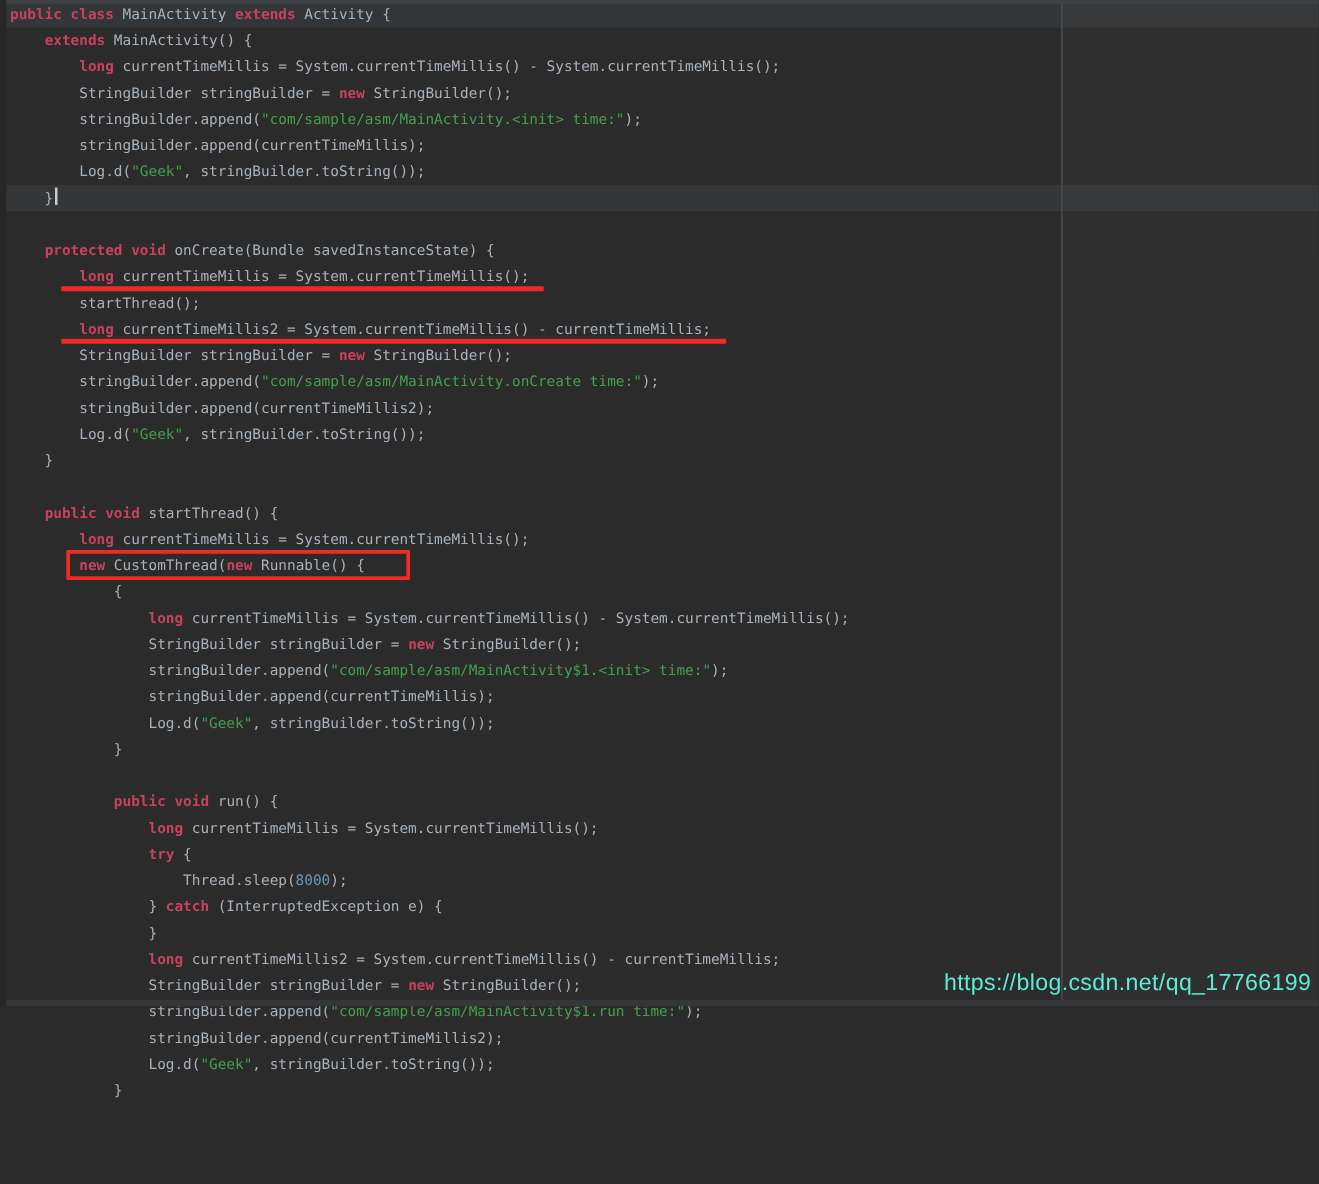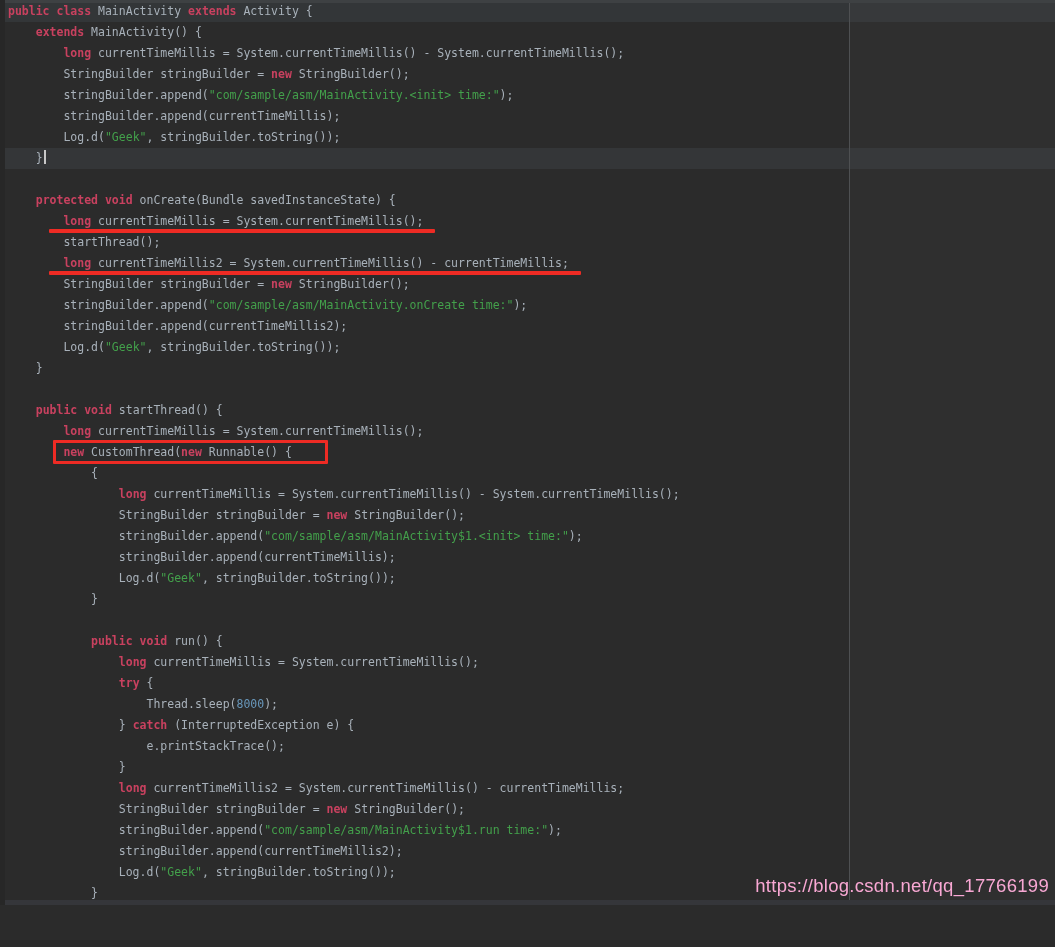--- a/index.html
+++ b/index.html
@@ -6,21 +6,21 @@
     margin: 0;
     padding: 0;
     width: 1055px;
     height: 947px;
     overflow: hidden;
     background: #2b2b2b;
   }
   #editor {
     position: relative;
     width: 1055px;
-    height: 905px;
+    height: 805px;
     background: #2b2b2b;
     font-family: "DejaVu Sans Mono", "Liberation Mono", monospace;
     font-size: 11.5px;
   }
   #code {
     position: absolute;
     top: 1px;
     left: 0;
     width: 100%;
     z-index: 1;
@@ -108,21 +108,21 @@
     height: 100%;
     background: #272727;
     z-index: 6;
   }
   #watermark {
     position: absolute;
     right: 6px;
     bottom: 8px;
     font-family: "Liberation Sans", sans-serif;
     font-size: 18.5px;
-    color: #f9a8d4;
+    color: #5eead4;
     z-index: 10;
     letter-spacing: 0.3px;
     margin-top: 47px;
   }
 </style>
 </head>
 <body>
 
 <div id="editor">
   <div id="code">
@@ -154,21 +154,20 @@
       <div class="row"><span class="tok-p">                stringBuilder.append(</span><span class="tok-s">"com/sample/asm/MainActivity$1.&lt;init&gt; time:"</span><span class="tok-p">);</span></div>
       <div class="row"><span class="tok-p">                stringBuilder.append(currentTimeMillis);</span></div>
       <div class="row"><span class="tok-p">                Log.d(</span><span class="tok-s">"Geek"</span><span class="tok-p">, stringBuilder.toString());</span></div>
       <div class="row"><span class="tok-p">            }</span></div>
       <div class="row"></div>
       <div class="row"><span class="tok-p">            </span><span class="tok-k">public void </span><span class="tok-p">run() {</span></div>
       <div class="row"><span class="tok-p">                </span><span class="tok-k">long </span><span class="tok-p">currentTimeMillis = System.currentTimeMillis();</span></div>
       <div class="row"><span class="tok-p">                </span><span class="tok-k">try </span><span class="tok-p">{</span></div>
       <div class="row"><span class="tok-p">                    Thread.sleep(</span><span class="tok-n">8000</span><span class="tok-p">);</span></div>
       <div class="row"><span class="tok-p">                } </span><span class="tok-k">catch </span><span class="tok-p">(InterruptedException e) {</span></div>
-      <div class="row"><span class="tok-p">                    e.printStackTrace();</span></div>
       <div class="row"><span class="tok-p">                }</span></div>
       <div class="row"><span class="tok-p">                </span><span class="tok-k">long </span><span class="tok-p">currentTimeMillis2 = System.currentTimeMillis() - currentTimeMillis;</span></div>
       <div class="row"><span class="tok-p">                StringBuilder stringBuilder = </span><span class="tok-k">new </span><span class="tok-p">StringBuilder();</span></div>
       <div class="row"><span class="tok-p">                stringBuilder.append(</span><span class="tok-s">"com/sample/asm/MainActivity$1.run time:"</span><span class="tok-p">);</span></div>
       <div class="row"><span class="tok-p">                stringBuilder.append(currentTimeMillis2);</span></div>
       <div class="row"><span class="tok-p">                Log.d(</span><span class="tok-s">"Geek"</span><span class="tok-p">, stringBuilder.toString());</span></div>
       <div class="row"><span class="tok-p">            }</span></div>
     </div>
   <div id="right-overlay"></div>
   <div id="margin-guide"></div>

